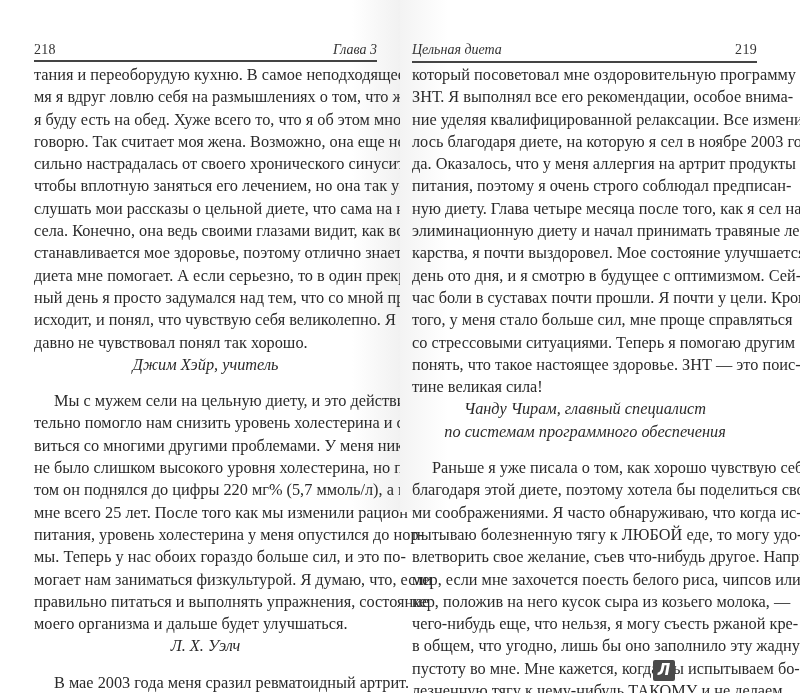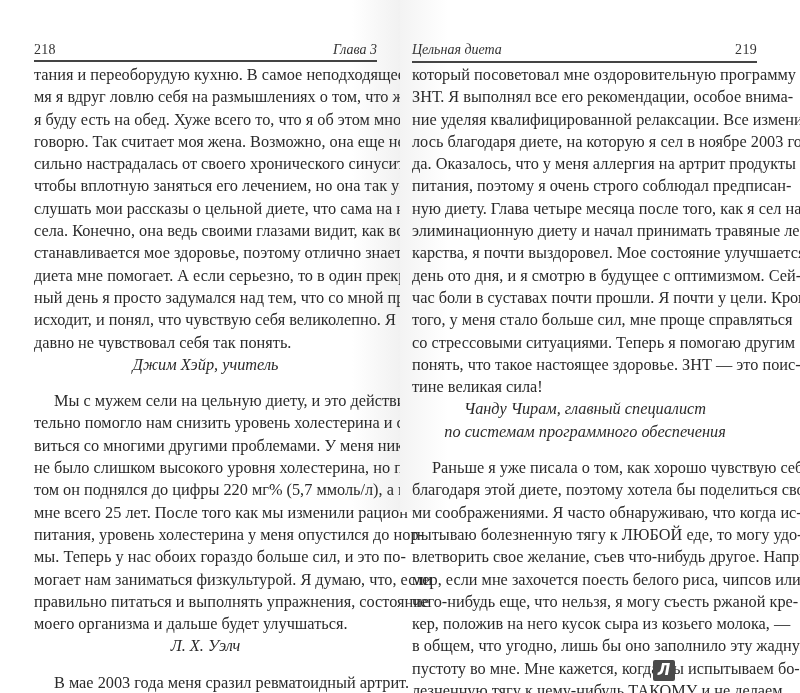--- a/index.html
+++ b/index.html
@@ -74,21 +74,21 @@
           <span class="line">я буду есть на обед. Хуже всего то, что я об этом много</span>
           <span class="line">говорю. Так считает моя жена. Возможно, она еще не так</span>
           <span class="line">сильно настрадалась от своего хронического синусита,</span>
           <span class="line">чтобы вплотную заняться его лечением, но она так устала</span>
           <span class="line">слушать мои рассказы о цельной диете, что сама на нее</span>
           <span class="line">села. Конечно, она ведь своими глазами видит, как вос-</span>
           <span class="line">станавливается мое здоровье, поэтому отлично знает: эта</span>
           <span class="line">диета мне помогает. А если серьезно, то в один прекрас-</span>
           <span class="line">ный день я просто задумался над тем, что со мной про-</span>
           <span class="line">исходит, и понял, что чувствую себя великолепно. Я очень</span>
-          <span class="line last">давно не чувствовал себя так понять.</span>
+          <span class="line last">давно не чувствовал понял так хорошо.</span>
           <span class="attr">Джим Хэйр, учитель</span>
         </div>
         <span class="gap"></span>
         <div>
           <span class="line indent">Мы с мужем сели на цельную диету, и это действи-</span>
           <span class="line">тельно помогло нам снизить уровень холестерина и спра-</span>
           <span class="line">виться со многими другими проблемами. У меня никогда</span>
           <span class="line">не было слишком высокого уровня холестерина, но по-</span>
           <span class="line">том он поднялся до цифры 220 мг% (5,7 ммоль/л), а ведь</span>
           <span class="line">мне всего 25 лет. После того как мы изменили рацион</span>
@@ -133,22 +133,22 @@
           <span class="attr">по системам программного обеспечения</span>
         </div>
         <span class="gap"></span>
         <div>
           <span class="line indent">Раньше я уже писала о том, как хорошо чувствую себя</span>
           <span class="line">благодаря этой диете, поэтому хотела бы поделиться свои-</span>
           <span class="line">ми соображениями. Я часто обнаруживаю, что когда ис-</span>
           <span class="line">пытываю болезненную тягу к ЛЮБОЙ еде, то могу удо-</span>
           <span class="line">влетворить свое желание, съев что-нибудь другое. Напри-</span>
           <span class="line">мер, если мне захочется поесть белого риса, чипсов или</span>
+          <span class="line">кер, положив на него кусок сыра из козьего молока, —</span>
           <span class="line">чего-нибудь еще, что нельзя, я могу съесть ржаной кре-</span>
-          <span class="line">кер, положив на него кусок сыра из козьего молока, —</span>
           <span class="line">в общем, что угодно, лишь бы оно заполнило эту жадную</span>
           <span class="line">пустоту во мне. Мне кажется, когда мы испытываем бо-</span>
           <span class="line">лезненную тягу к чему-нибудь ТАКОМУ и не делаем</span>
         </div>
       </div>
   </div>
 
   <div class="logo">Л</div>
 </div>
 

